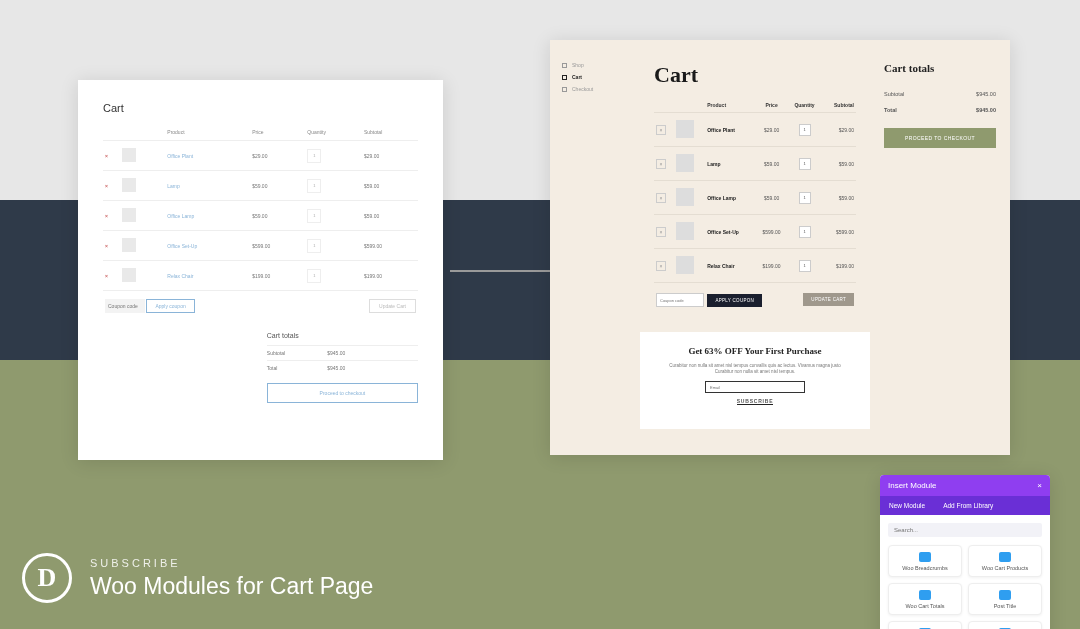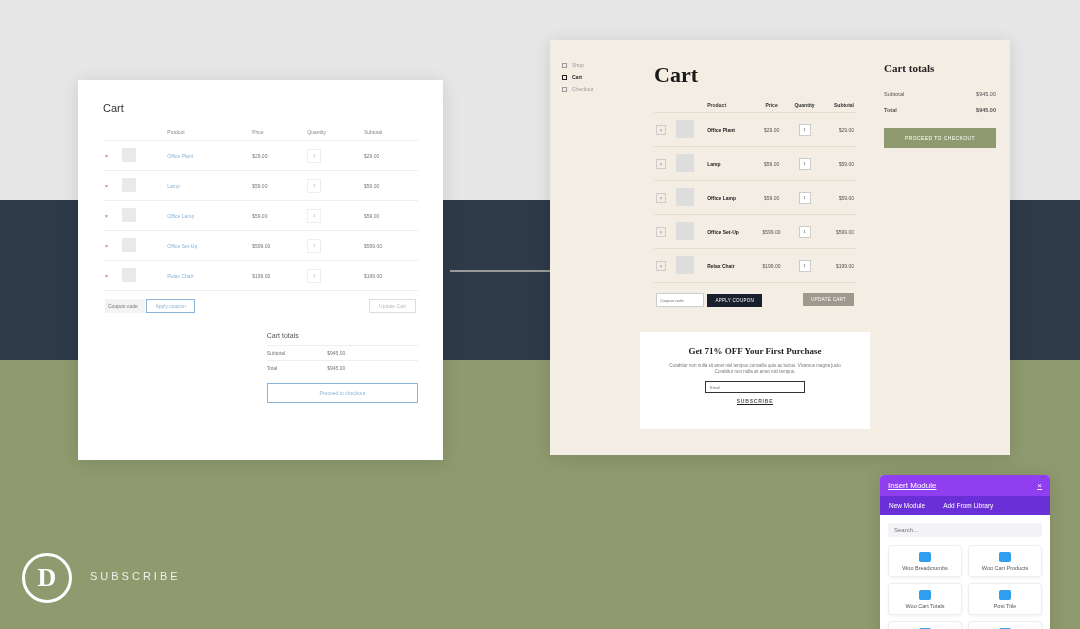--- a/index.html
+++ b/index.html
@@ -69,21 +69,21 @@
 .arrow::after { content: ''; position: absolute; right: -1px; top: -4px; border-left: 10px solid #9a9a9a; border-top: 5px solid transparent; border-bottom: 5px solid transparent; }
 
 
 .bottom { position: absolute; left: 22px; bottom: 26px; display: flex; align-items: center; gap: 18px; color: #fff; }
 .d-logo { width: 50px; height: 50px; border: 3px solid #fff; border-radius: 50%; display: flex; align-items: center; justify-content: center; font-family: Georgia, serif; font-size: 26px; font-weight: 600; }
 .bottom .text small { font-size: 11px; letter-spacing: 3px; color: rgba(255,255,255,.85); display: block; margin-bottom: 4px; }
 .bottom .text h2 { font-size: 23px; font-weight: 300; }
 
 
 .panel { left: 880px; top: 475px; width: 170px; height: 170px; border-radius: 4px; overflow: hidden; font-size: 6px; }
-.panel .hdr { background: #8f3ef0; color: #fff; display: flex; align-items: center; justify-content: space-between; padding: 6px 8px; font-size: 8px; font-weight: 500; text-decoration: underline; }
+.panel .hdr { background: #8f3ef0; color: #fff; display: flex; align-items: center; justify-content: space-between; padding: 6px 8px; font-size: 8px; font-weight: 500; }
 .panel .tabs { background: #6a2fd6; color: #fff; display: flex; font-size: 6.5px; }
 .panel .tabs span { padding: 6px 9px; }
 .panel .body { background: #fff; padding: 8px 8px 0; }
 .panel .search { width: 100%; height: 14px; border: none; background: #f2f2f7; font-size: 6px; padding: 0 6px; border-radius: 2px; }
 .panel .grid { display: grid; grid-template-columns: 1fr 1fr; gap: 6px; margin-top: 8px; }
 .panel .mod { background: #fff; border: 1px solid #eee; border-radius: 4px; text-align: center; padding: 6px 2px 5px; box-shadow: 0 1px 3px rgba(0,0,0,0.06); }
 .panel .mod .ic { width: 12px; height: 10px; margin: 0 auto 3px; background: #2f9ef0; border-radius: 2px; }
 .panel .mod .lbl { font-size: 5.5px; color: #555; white-space: nowrap; }
 </style>
 </head>
@@ -245,21 +245,21 @@
         <tr>
             <td colspan="6" style="padding-top:10px;">
           <input class="coupon2" placeholder="Coupon code" style="">
           <span class="apply2">APPLY COUPON</span>
           <span class="update2">UPDATE CART</span>
         </td>
           </tr>
       </tbody>
     </table>
     <div class="promo">
-      <h3>Get 71% OFF Your First Purchase</h3>
+      <h3>Get 63% OFF Your First Purchase</h3>
       <p>Curabitur non nulla sit amet nisl tempus convallis quis ac lectus. Vivamus magna justo Curabitur non nulla sit amet nisl tempus.</p>
       <input class="email-in" placeholder="Email" style=""><br>
       <span class="subscribe">SUBSCRIBE</span>
     </div>
   </div>
 
   <div class="totals">
     <h2>Cart totals</h2>
     <div class="trow">
         <span>Subtotal</span>
@@ -270,20 +270,21 @@
         <span>$945.00</span>
       </div>
     <div class="proceed">PROCEED TO CHECKOUT</div>
   </div>
 </div>
 
 <div class="bottom">
   <div class="d-logo">D</div>
   <div class="text">
     <small>SUBSCRIBE</small>
+    <h2>Woo Modules for Cart Page</h2>
   </div>
 </div>
 
 <div class="card panel">
   <div class="hdr">
     <span>Insert Module</span>
     <span>×</span>
   </div>
   <div class="tabs">
     <span>New Module</span>

